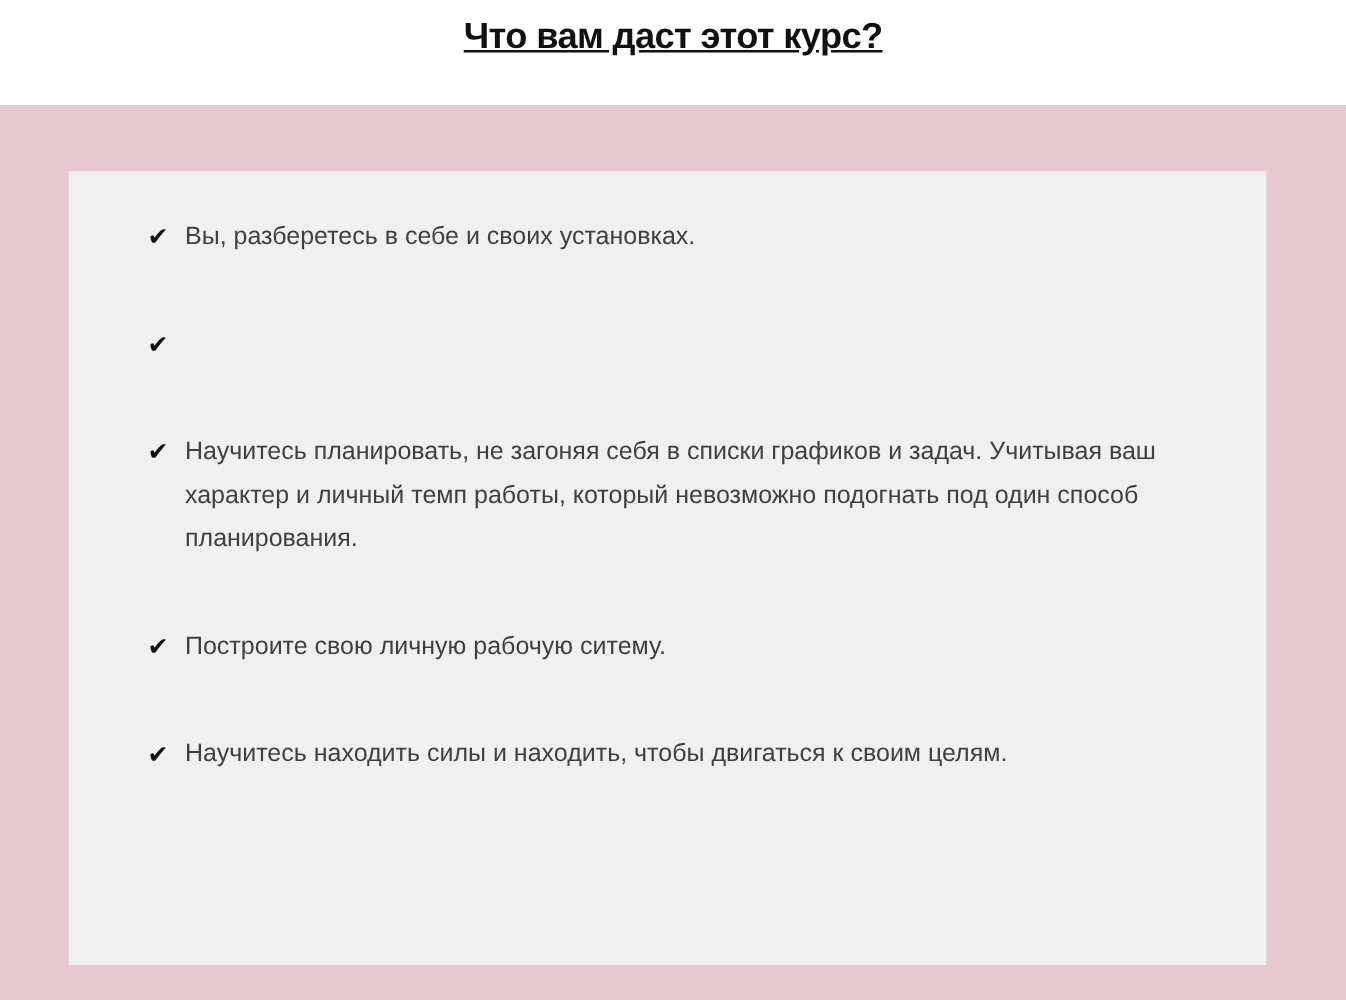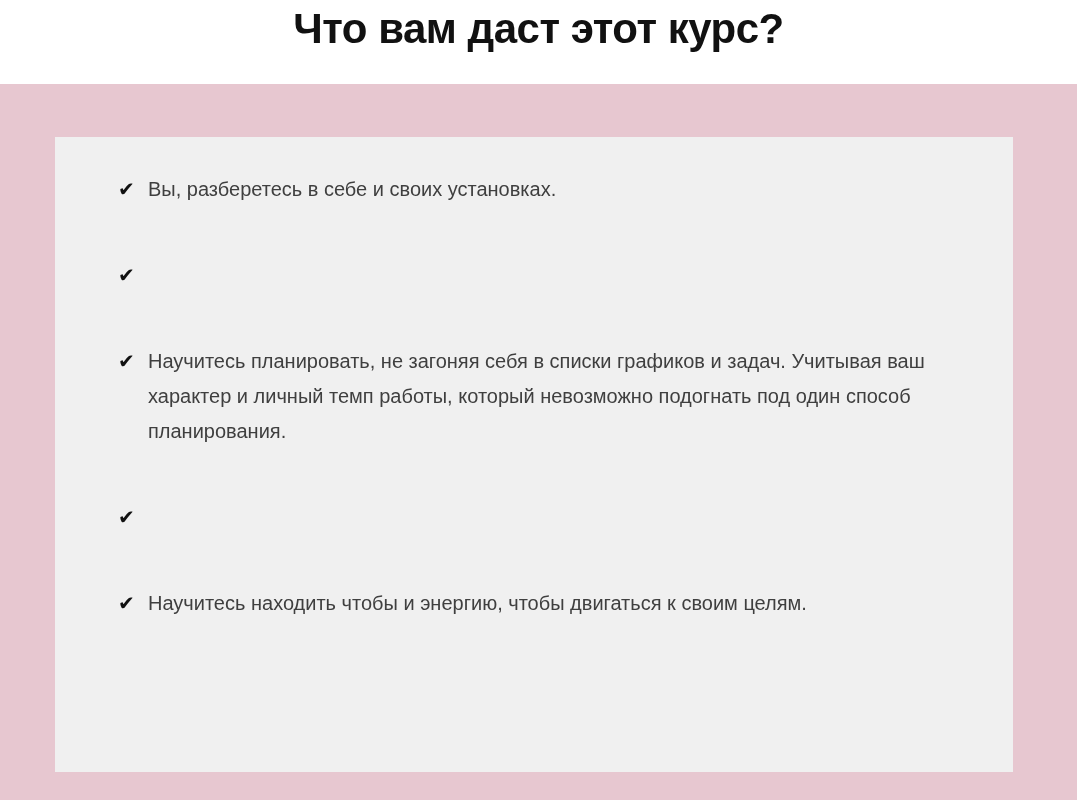--- a/index.html
+++ b/index.html
@@ -25,27 +25,28 @@
   .header {
     height: 84px;
     background: var(--header-background);
     display: flex;
     justify-content: center;
     align-items: flex-start;
     padding-top: 5px;
   }
   .page-title {
     margin: 0;
-    font-size: 42px;
+    font-size: 29px;
     line-height: 48px;
     font-weight: 700;
     letter-spacing: -0.5px;
     color: var(--title-color);
     text-align: left;
     font-family: "Liberation Sans", "DejaVu Sans", sans-serif;
+    text-decoration: underline;
   }
   .pink-section {
     height: 716px;
     background: var(--background-pink);
     padding: 53px 64px 28px 55px;
   }
   .card {
     width: 100%;
     height: 100%;
     background: var(--card-background);
@@ -94,20 +95,21 @@
       </li>
       <li class="benefit-item">
         <span class="check-icon">✔</span>
       </li>
       <li class="benefit-item">
         <span class="check-icon">✔</span>
         <span class="benefit-text">Научитесь планировать, не загоняя себя в списки графиков и задач. Учитывая ваш характер и личный темп работы, который  невозможно подогнать под один способ планирования.</span>
       </li>
       <li class="benefit-item">
         <span class="check-icon">✔</span>
+        <span class="benefit-text">Построите свою личную рабочую ситему.</span>
       </li>
       <li class="benefit-item">
         <span class="check-icon">✔</span>
-        <span class="benefit-text">Научитесь находить чтобы и энергию, чтобы двигаться к своим целям.</span>
+        <span class="benefit-text">Научитесь находить силы и находить, чтобы двигаться к своим целям.</span>
       </li>
     </ul>
   </div>
 </div>
 
 </body></html>

